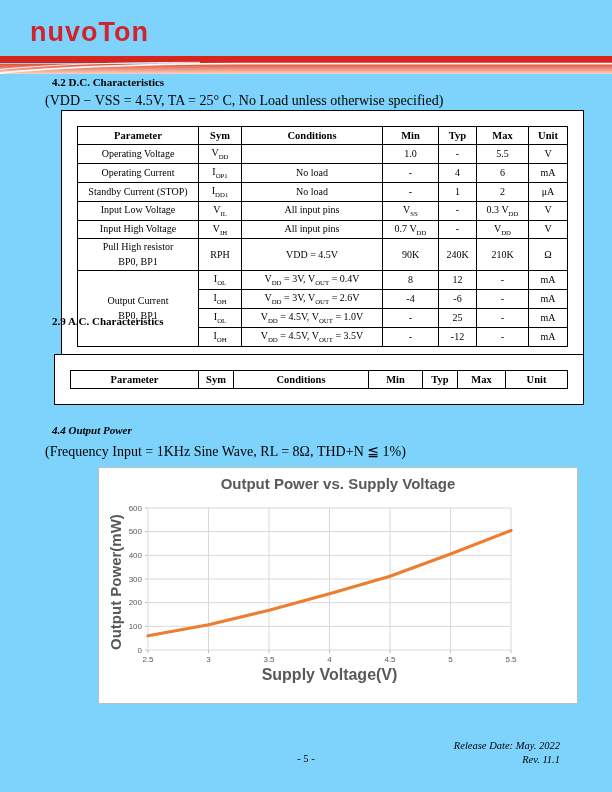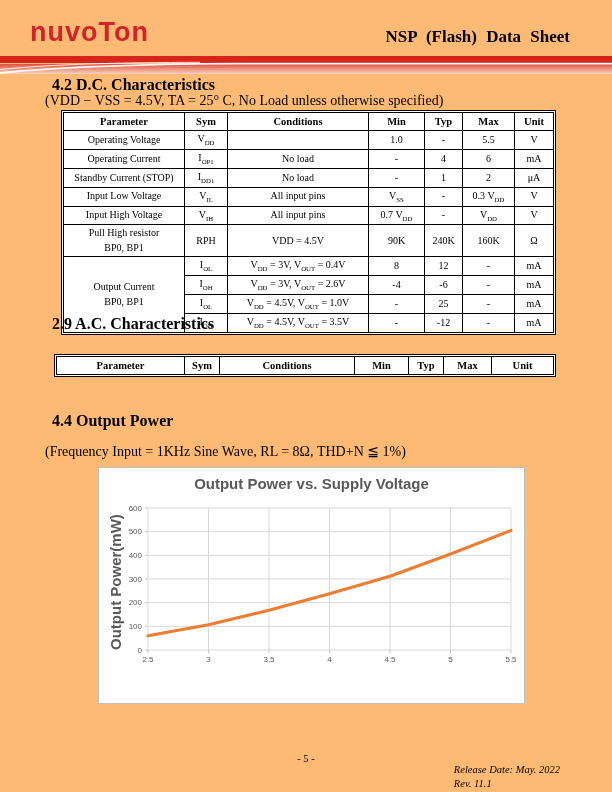--- a/index.html
+++ b/index.html
@@ -1,63 +1,63 @@
 <!DOCTYPE html>
 <html><head>
 <meta charset="utf-8">
 <style>
   * { margin:0; padding:0; box-sizing:border-box; }
   html,body { background:#888; }
   #page {
     position:relative; width:612px; height:792px; margin:0 auto;
-    background:#fdba74; overflow:hidden;
+    background:#7dd3fc; overflow:hidden;
     font-family:"Liberation Serif", serif; color:#000;
   }
   
   .logo {
     position:absolute; left:30px; top:17px;
     font-family:"Liberation Sans", sans-serif;
     font-weight:800; font-size:27px; letter-spacing:1px;
     color:#d2232a;
   }
   .doc-title {
     position:absolute; right:42px; top:27px;
     font-family:"Liberation Serif", serif;
     font-weight:bold; font-size:17px; word-spacing:5px;
     color:#000;
   }
   .band { position:absolute; left:0; top:56px; width:612px; height:18px; }
   
   .sec-heading {
     position:absolute; left:52px;
-    font-weight:bold; font-size:16px;
+    font-weight:bold; font-size:11px;
   }
   .sec-sub {
     position:absolute; left:45px;
     font-size:14px;
   }
   
   .tbl-wrap {
     position:absolute;
-    border:1px solid #000; padding:1px; background:#fff;
+    border:1px solid #000; padding:15px; background:#fff;
   }
   table { border-collapse:collapse; table-layout:fixed; }
   th, td {
     border:1px solid #000;
     font-family:"Liberation Serif", serif;
     font-size:10px; line-height:1.45;
     text-align:center; vertical-align:middle;
     padding:1px 3px;
     white-space:pre-line;
   }
   th { font-weight:bold; font-size:10.5px; }
   sub { font-size:0.68em; }
   
   .chart-box {
-    position:absolute; left:98px; top:467px; width:427px; height:237px;
+    position:absolute; left:98px; top:467px; width:480px; height:237px;
     border:1px solid #bfbfbf; background:#fff;
     font-family:"Liberation Sans", sans-serif;
   }
   .chart-title {
     position:absolute; top:7px; left:0; width:100%;
     text-align:center; font-weight:bold; font-size:15px; color:#595959;
   }
   .y-label {
     position:absolute; left:8px; top:40px; height:142px;
     display:flex; align-items:center;
@@ -65,34 +65,33 @@
     font-weight:bold; font-size:15px; color:#595959;
   }
   .x-label {
     position:absolute; top:198px; left:49px; width:363px;
     text-align:center; font-weight:bold; font-size:16px; color:#595959;
   }
   .plot-svg { position:absolute; left:0; top:0; font-family:"Liberation Sans", sans-serif; }
   
   .footer-right {
     position:absolute; right:52px; top:739px;
-    text-align:left; font-style:italic; font-size:10.5px; line-height:1.3;margin-top:24px;
+    text-align:right; font-style:italic; font-size:10.5px; line-height:1.3;
   }
   .page-num {
     position:absolute; left:0; top:753px; width:612px;
     text-align:center; font-size:10.5px;
   }
 </style>
 </head>
 <body>
 
 <div id="page">
 
   <div class="logo">nuvoTon</div>
-  <div class="doc-title">NSP (Flash) Data Sheet</div>
   <div class="band">
     <svg width="612" height="18" viewBox="0 0 612 18">
       <defs>
         <linearGradient id="bandGrad" x1="0" y1="0" x2="0" y2="1">
           <stop offset="0" stop-color="#e0523a"></stop>
           <stop offset="1" stop-color="#f9d3c2"></stop>
         </linearGradient>
       </defs>
       <rect x="0" y="0" width="612" height="7" fill="#d8251c"></rect>
       <rect x="0" y="8" width="612" height="10" fill="url(#bandGrad)"></rect>
@@ -169,21 +168,21 @@
         <td>-</td>
         <td>V<sub>DD</sub></td>
         <td>V</td>
       </tr>
       <tr>
         <td>Pull High resistor<br>BP0, BP1</td>
         <td>RPH</td>
         <td>VDD = 4.5V</td>
         <td>90K</td>
         <td>240K</td>
-        <td>160K</td>
+        <td>210K</td>
         <td>Ω</td>
       </tr>
       <tr>
         <td rowspan="4">Output Current<br>BP0, BP1</td>
         <td>I<sub>OL</sub></td>
         <td>V<sub>DD</sub> = 3V, V<sub>OUT</sub> = 0.4V</td>
         <td>8</td>
         <td>12</td>
         <td>-</td>
         <td>mA</td>
@@ -236,21 +235,21 @@
         <th>Conditions</th>
         <th>Min</th>
         <th>Typ</th>
         <th>Max</th>
         <th>Unit</th>
       </tr>
     </tbody>
       </table>
   </div>
 
-  <div class="sec-heading" style="top:412px;">4.4 Output Power</div>
+  <div class="sec-heading" style="top:424px;font-style:italic;">4.4 Output Power</div>
   <div class="sec-sub" style="top:443px;">(Frequency Input = 1KHz Sine Wave, RL = 8Ω, THD+N ≦ 1%)</div>
 
   <div class="chart-box">
     <div class="chart-title">Output Power vs. Supply Voltage</div>
     <div class="y-label">Output Power(mW)</div>
     <svg id="plot" class="plot-svg" width="428" height="237" viewBox="0 0 428 237">
         <line x1="49" y1="182" x2="412" y2="182" stroke="#d9d9d9" stroke-width="1"></line>
         <line x1="46" y1="182" x2="49" y2="182" stroke="#bfbfbf" stroke-width="1"></line>
         <text x="43" y="184.8" text-anchor="end" font-size="8" fill="#595959">0</text>
         <line x1="49" y1="158.33333333333334" x2="412" y2="158.33333333333334" stroke="#d9d9d9" stroke-width="1"></line>
@@ -287,20 +286,21 @@
         <line x1="291" y1="182" x2="291" y2="185" stroke="#bfbfbf" stroke-width="1"></line>
         <text x="291" y="194" text-anchor="middle" font-size="8" fill="#595959">4.5</text>
         <line x1="351.5" y1="40" x2="351.5" y2="182" stroke="#d9d9d9" stroke-width="1"></line>
         <line x1="351.5" y1="182" x2="351.5" y2="185" stroke="#bfbfbf" stroke-width="1"></line>
         <text x="351.5" y="194" text-anchor="middle" font-size="8" fill="#595959">5</text>
         <line x1="412" y1="40" x2="412" y2="182" stroke="#d9d9d9" stroke-width="1"></line>
         <line x1="412" y1="182" x2="412" y2="185" stroke="#bfbfbf" stroke-width="1"></line>
         <text x="412" y="194" text-anchor="middle" font-size="8" fill="#595959">5.5</text>
         <polyline points="49.0,167.8 109.5,156.7 170.0,142.2 230.5,125.7 291.0,108.2 351.5,86.1 412.0,62.5" fill="none" stroke="#ed7d31" stroke-width="3.2" stroke-linejoin="round" stroke-linecap="round"></polyline>
       </svg>
+    <div class="x-label">Supply Voltage(V)</div>
   </div>
 
   <div class="footer-right">
     <div>Release Date: May. 2022</div>
     <div>Rev. 11.1</div>
   </div>
   <div class="page-num">- 5 -</div>
 
 </div>
 

